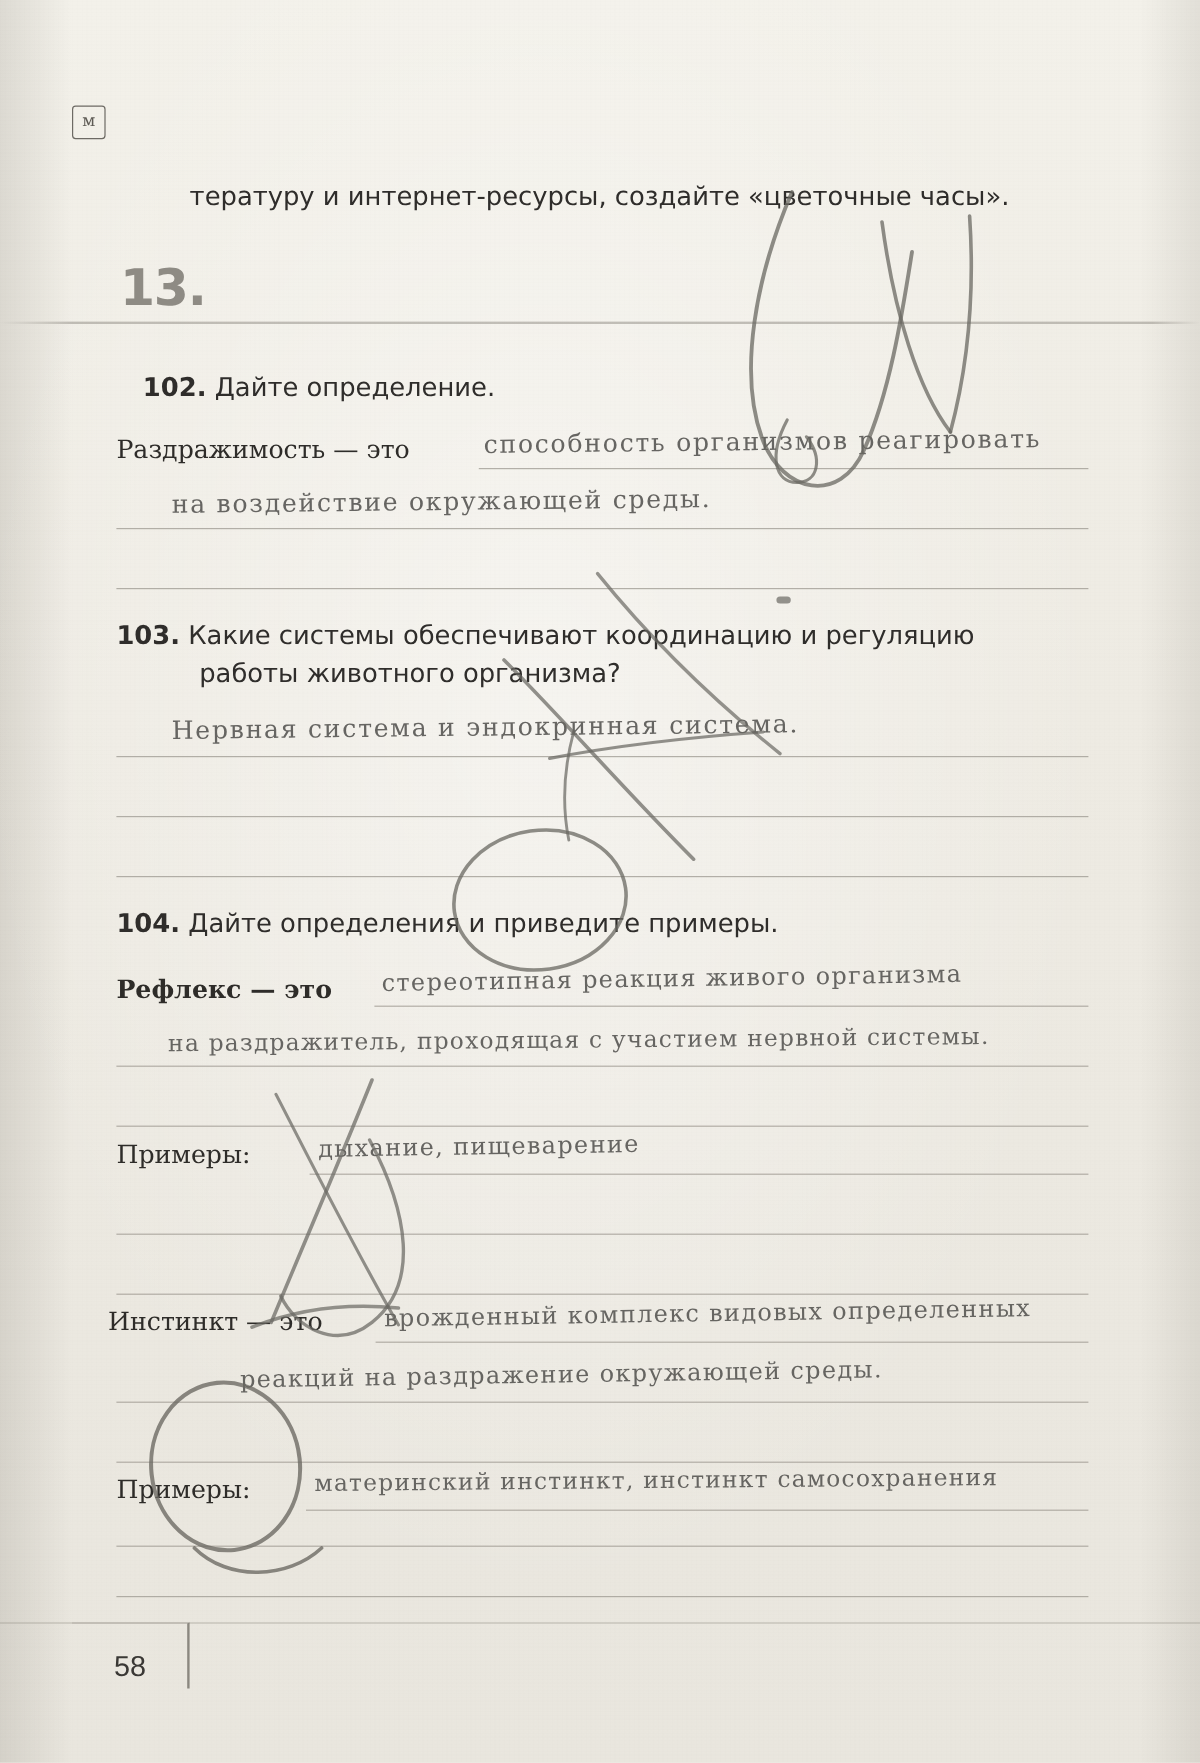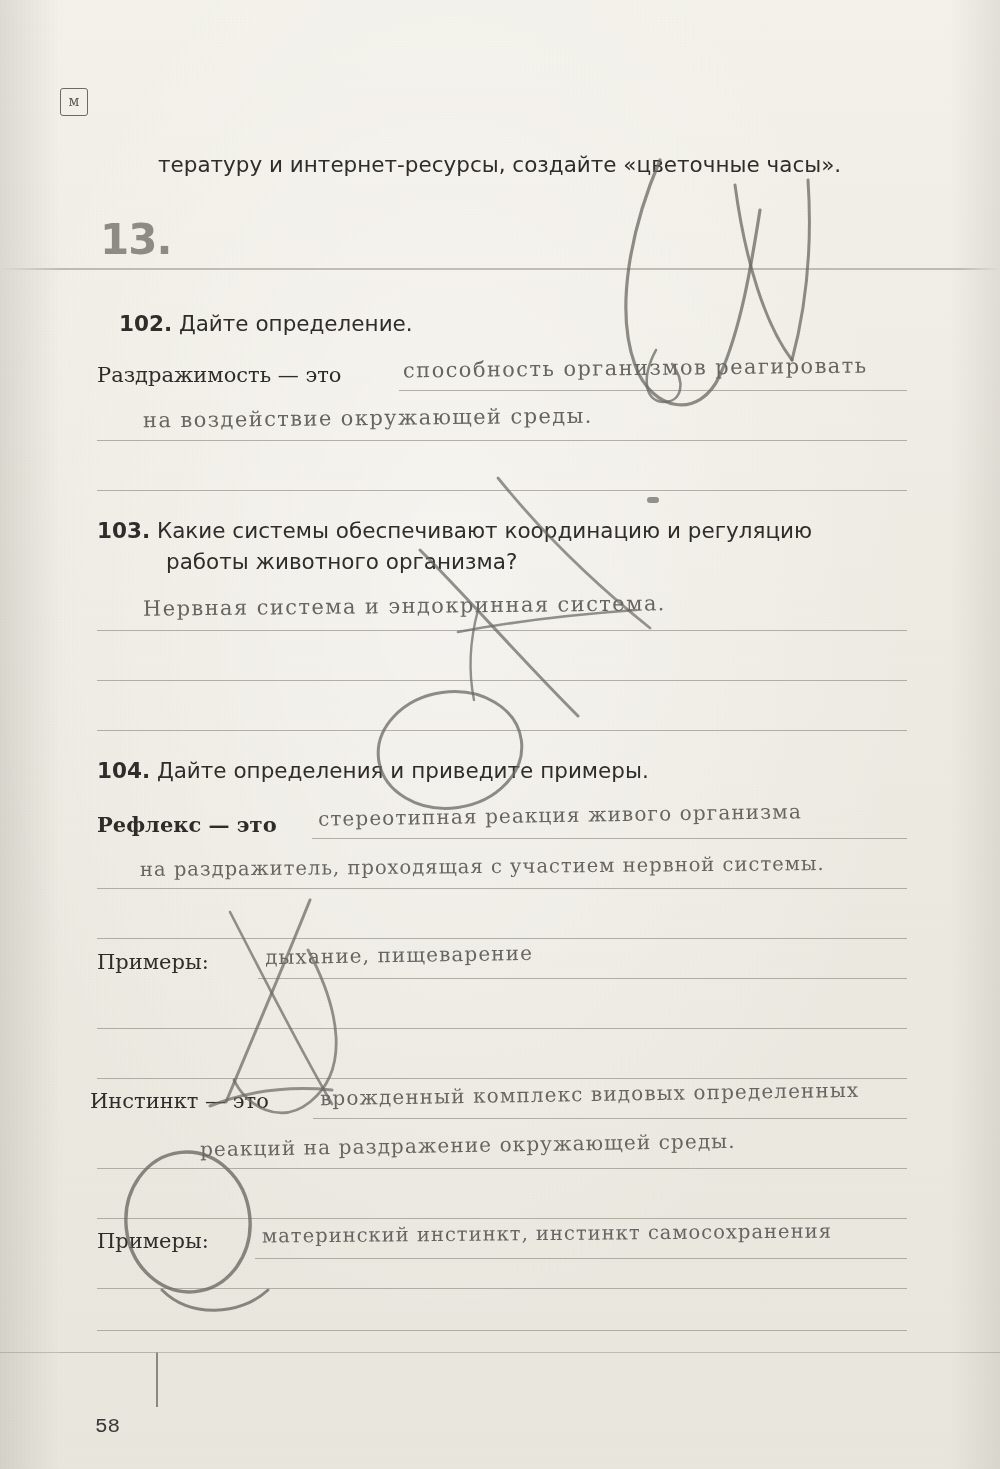--- a/index.html
+++ b/index.html
@@ -101,22 +101,22 @@
   
   .scribble{position:absolute;pointer-events:none;}
   .scribble svg{display:block;overflow:visible;}
 
   
   .pagenum-box{
     position:absolute;left:60px;top:1352px;width:96px;height:54px;
     border-right:2px solid #8b8880;border-top:1px solid #b9b5ad;
   }
   .pagenum{
-    position:absolute;left:95px;top:1415px;
-    font-size:21px;color:#3a3835;font-family:Liberation Mono, monospace;
+    position:absolute;left:95px;top:1376px;
+    font-size:24px;color:#3a3835;font-family:Liberation Sans, sans-serif;
   }
   .bot-rule{
     position:absolute;left:0;top:1352px;width:1000px;height:1px;background:rgba(150,146,138,.5);
   }
 </style>
 </head>
 <body>
 
 <div class="page">
   <div class="grain"></div>

